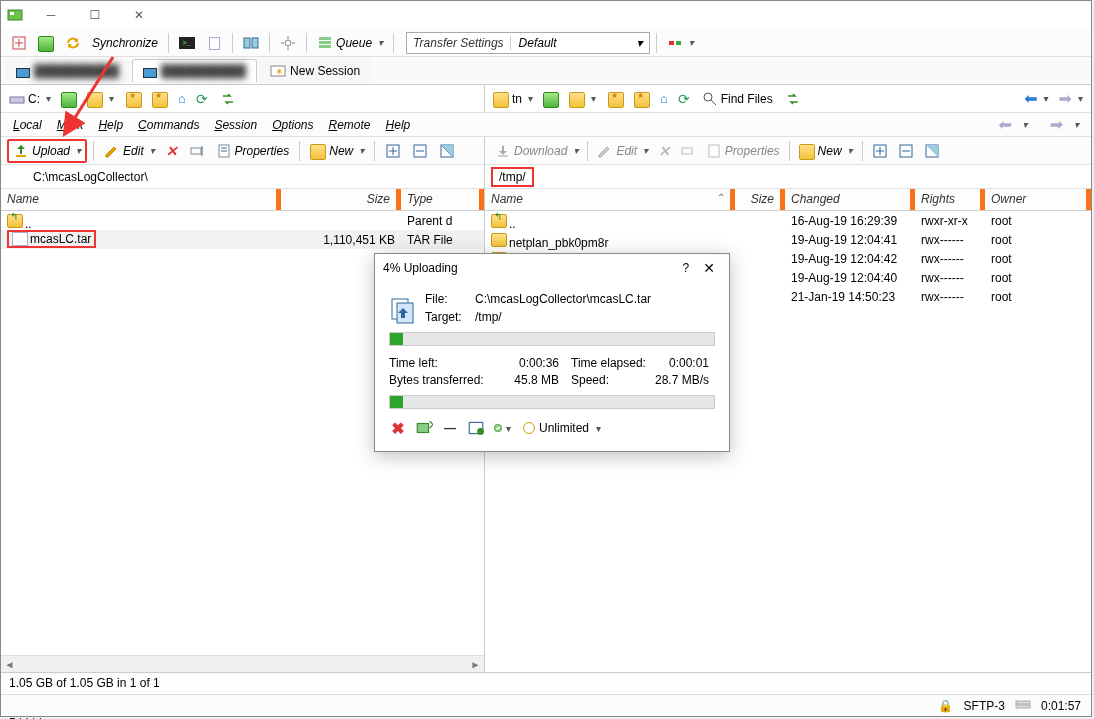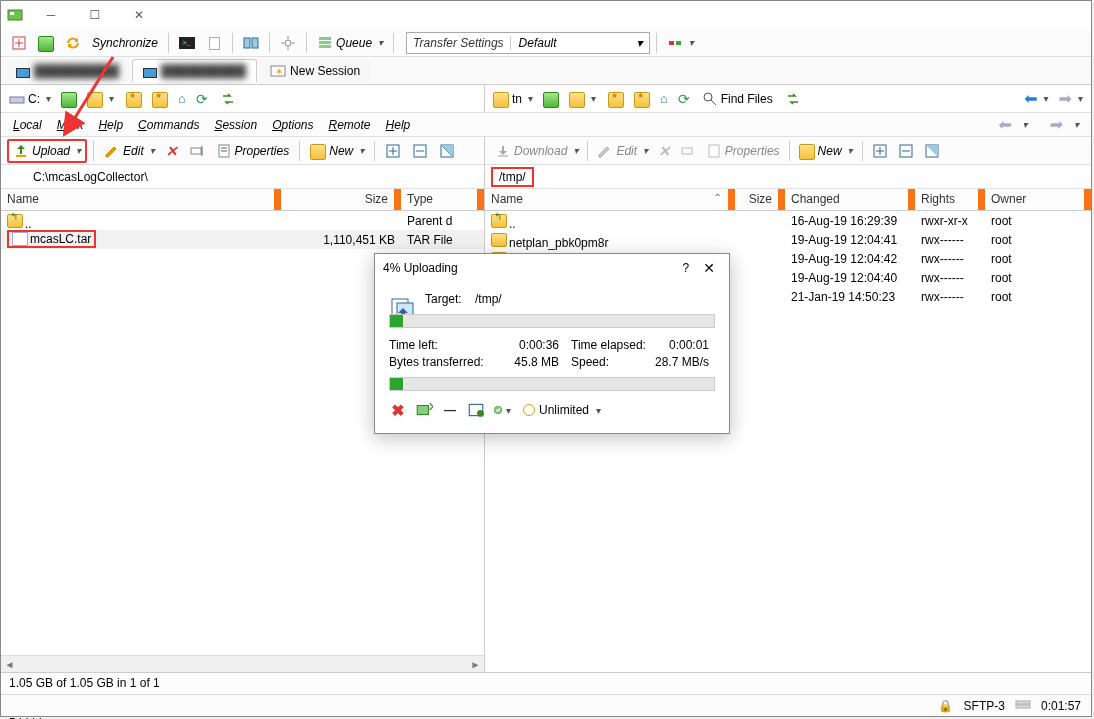--- a/index.html
+++ b/index.html
@@ -52,21 +52,21 @@
 .action-left, .action-right { display: flex; align-items: center; gap: 2px; }
 
 .upload-highlight { border: 2px solid #e33; border-radius: 2px; padding: 2px 4px !important; }
 .red-arrow { position: absolute; top: 52px; left: 58px; pointer-events: none; z-index: 5; }
 
 .pathbar { height: 24px; display: flex; align-items: center; padding: 2px 6px; border-bottom: 1px solid #e0e0e0; }
 .pathbar.right { }
 .path-highlight { border: 2px solid #e33; padding: 1px 6px; font-size: 12px; background:#fff; }
 
 .list-header { display: flex; height: 22px; border-bottom: 1px solid #ccc; font-size: 12px; color: #333; background: #fdfdfd; }
-.list-header div { padding: 3px 6px; border-right: 7px solid #f97316; overflow: hidden; white-space: nowrap; position: relative; }
+.list-header div { padding: 3px 6px; border-right: 5px solid #f97316; overflow: hidden; white-space: nowrap; position: relative; font-style: italic; }
 .sort-arrow::after { content:"⌃"; position:absolute; right:6px; top:3px; color:#666; font-size:10px; }
 
 .list-body { flex: 1; overflow: auto; font-size: 12px; }
 .list-row { display: flex; height: 19px; align-items: center; }
 .list-row.selected { background: #f1f1f1; }
 .list-row div { padding: 2px 6px; overflow: hidden; white-space: nowrap; text-overflow: ellipsis; }
 .list-row .ic { width:16px; height:14px; display:inline-block; margin-right:2px; }
 .file-highlight { border: 2px solid #e33; display: inline-flex; align-items: center; padding: 0 3px; height:18px; }
 
 .scrollbar-x { height: 17px; background:#f0f0f0; border-top:1px solid #ddd; display:flex; }
@@ -624,20 +624,24 @@
   </div>
   <div class="d-body">
     <div class="d-icon">
       <svg viewBox="0 0 28 28">
           <rect x="3" y="3" width="16" height="20" fill="#fff" stroke="#369"></rect>
           <rect x="8" y="7" width="16" height="20" fill="#cfe6fb" stroke="#369"></rect>
           <path d="M14 12l5 5h-3v5h-4v-5h-3z" fill="#369"></path>
         </svg>
     </div>
     <div class="row">
+        <span class="lbl">File:</span>
+        <span class="val">C:\mcasLogCollector\mcasLC.tar</span>
+      </div>
+    <div class="row">
         <span class="lbl">Target:</span>
         <span class="val">/tmp/</span>
       </div>
     <div class="progress">
         <div class="fill" style="width:4%"></div>
       </div>
     <div class="d-stats">
       <span>Time left:</span>
       <span style="text-align:right">0:00:36</span>
       <span style="padding-left:12px">Time elapsed:</span>

